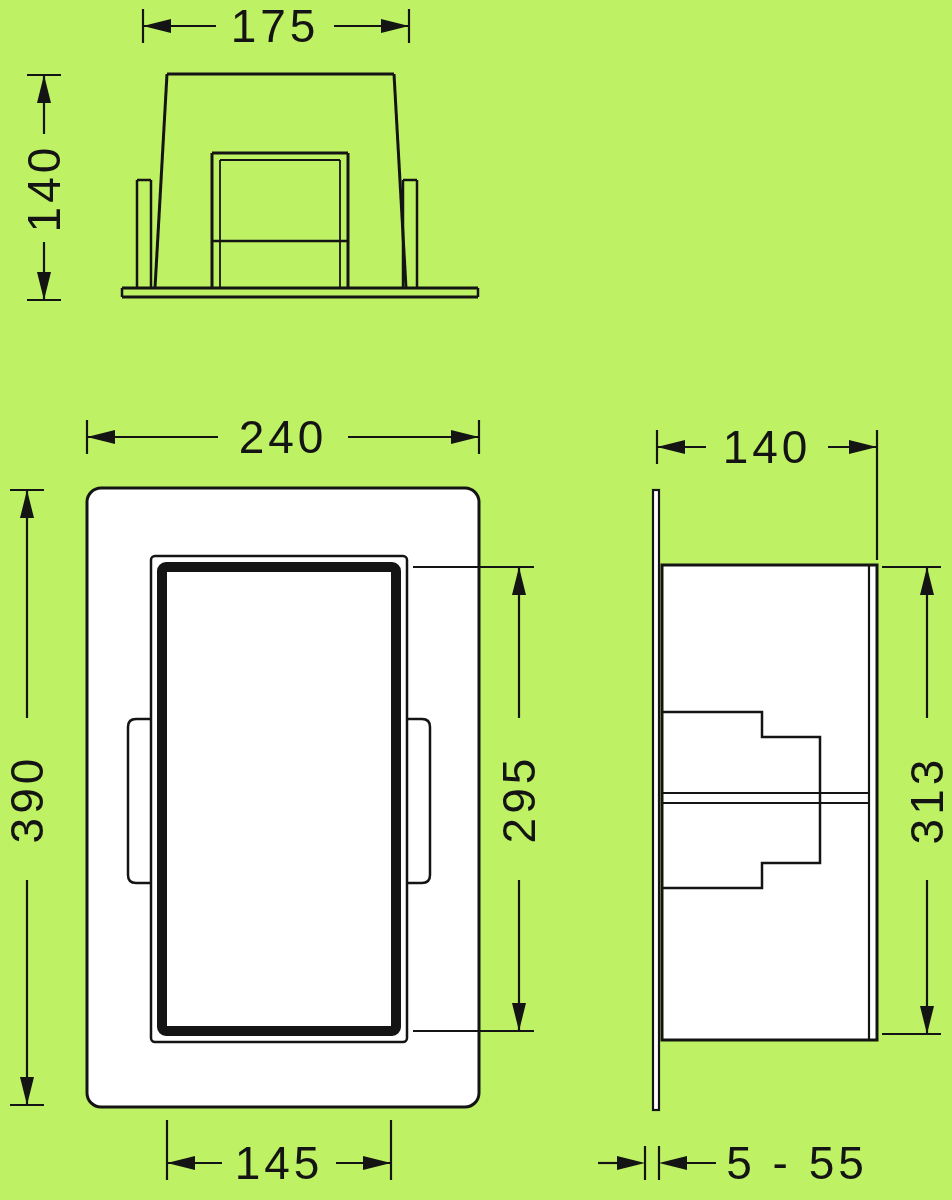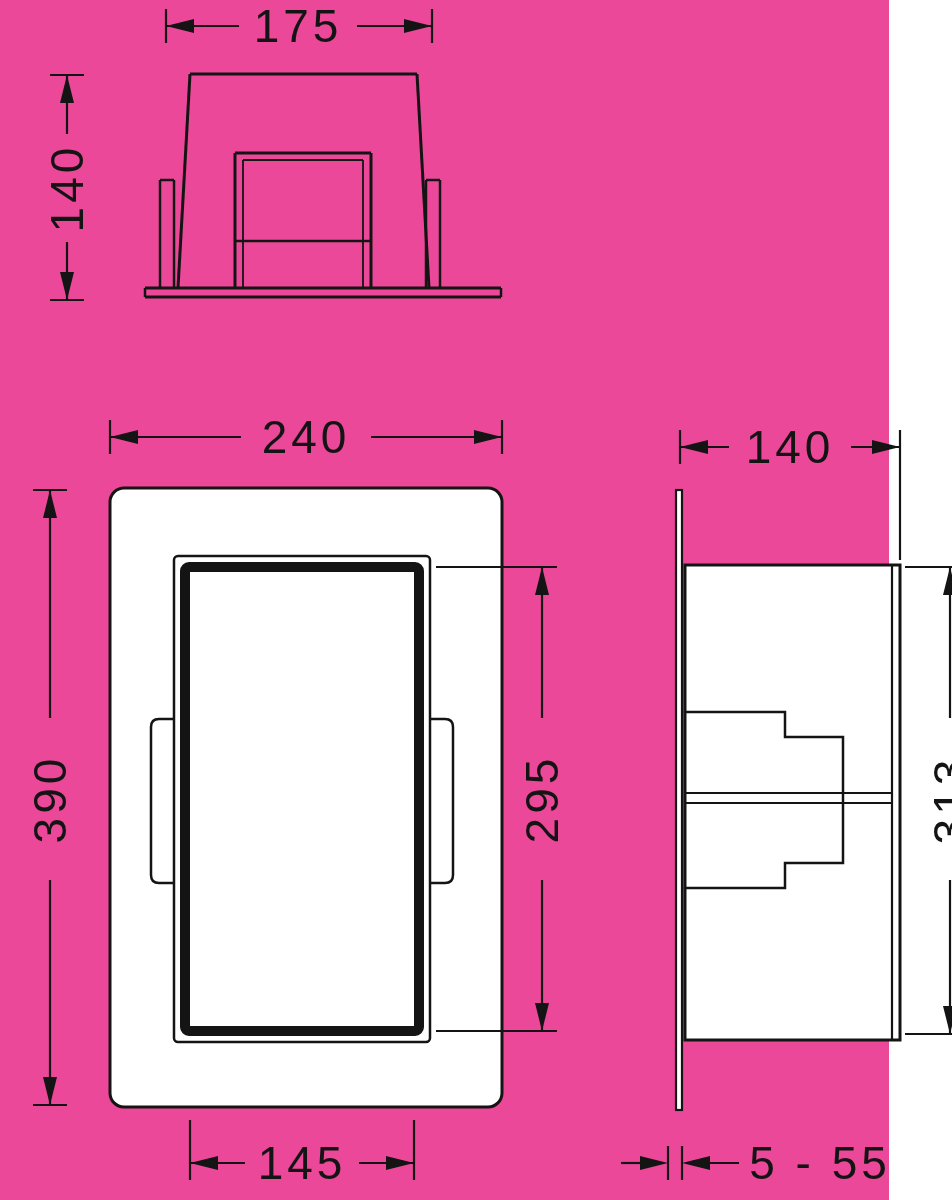--- a/index.html
+++ b/index.html
@@ -6,24 +6,23 @@
     margin: 0;
     padding: 0;
     background: #ffffff;
     width: 952px;
     height: 1200px;
     overflow: hidden;
     font-family: "Liberation Sans", sans-serif;
   }
   .canvas {
     position: relative;
-    width: 866px;
+    width: 952px;
     height: 1200px;
-    background: #ec4899;
-    padding-left: 23px;
+    background: #bef264;
   }
   svg { display: block; }
   .ln {
     stroke: #141414;
     stroke-width: 2.2;
     fill: none;
     stroke-linecap: butt;
   }
   .ln-draw { stroke-width: 3; }
   .ln-med  { stroke-width: 2.5; }

